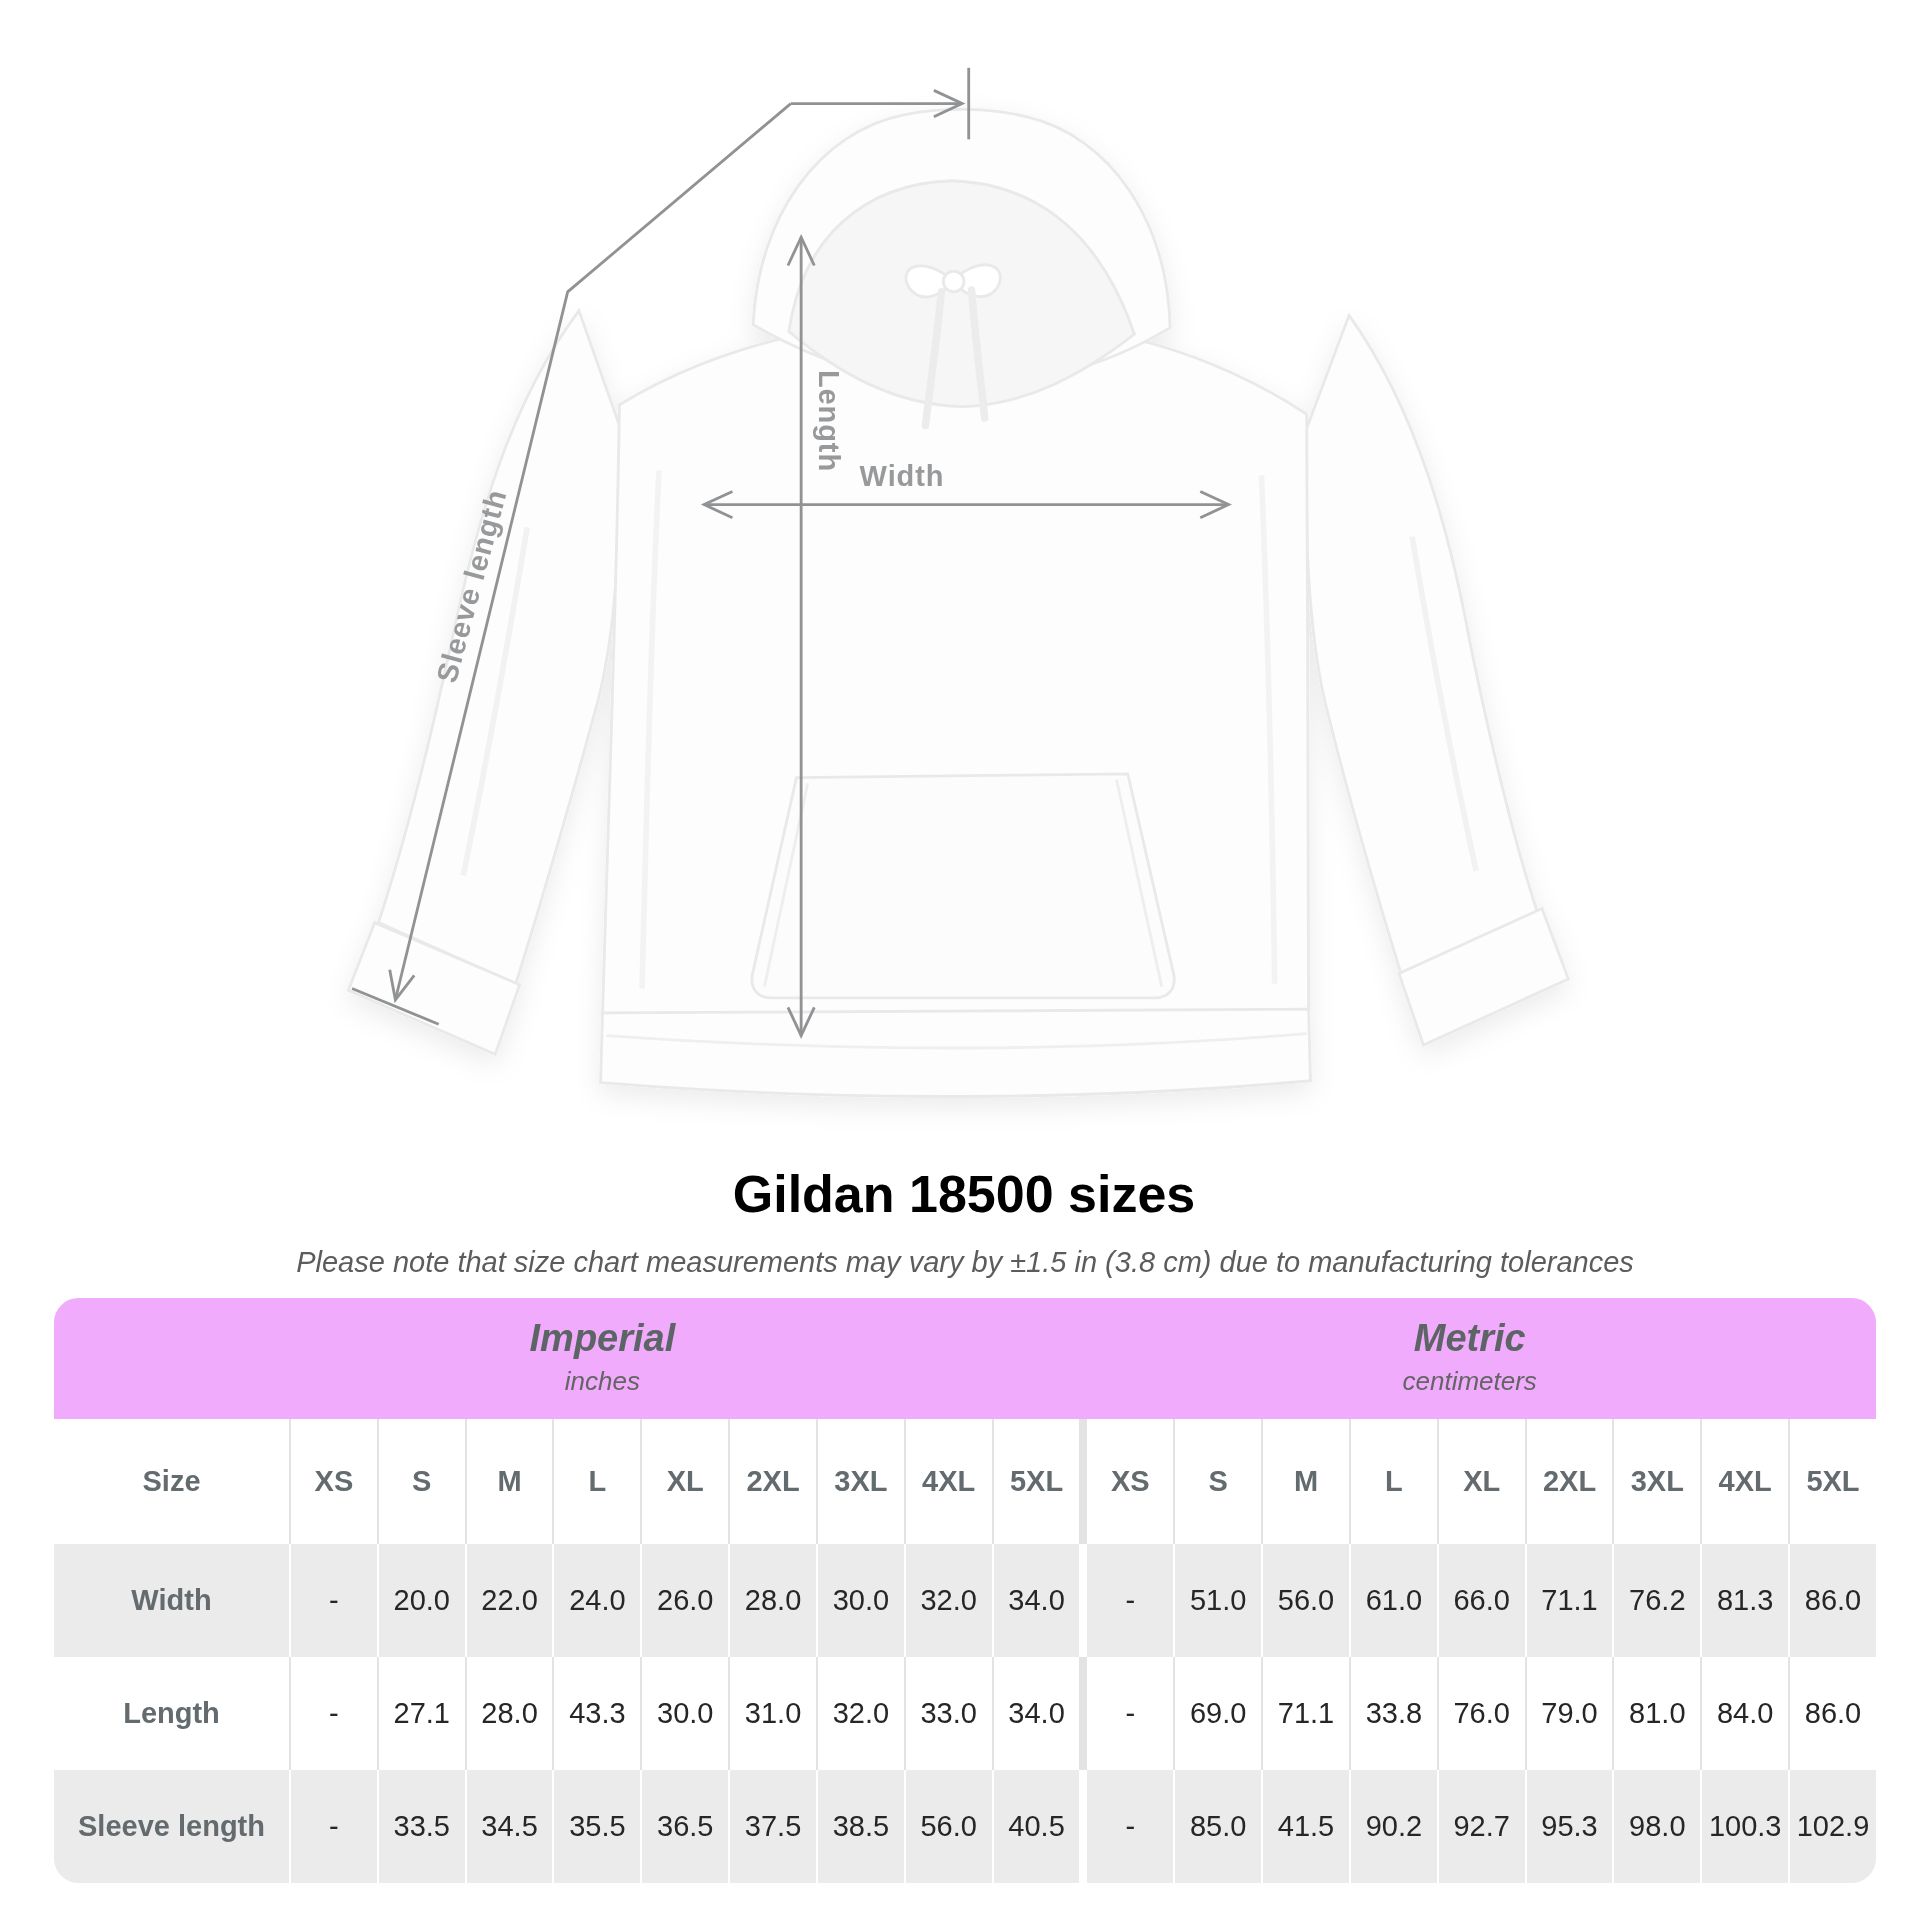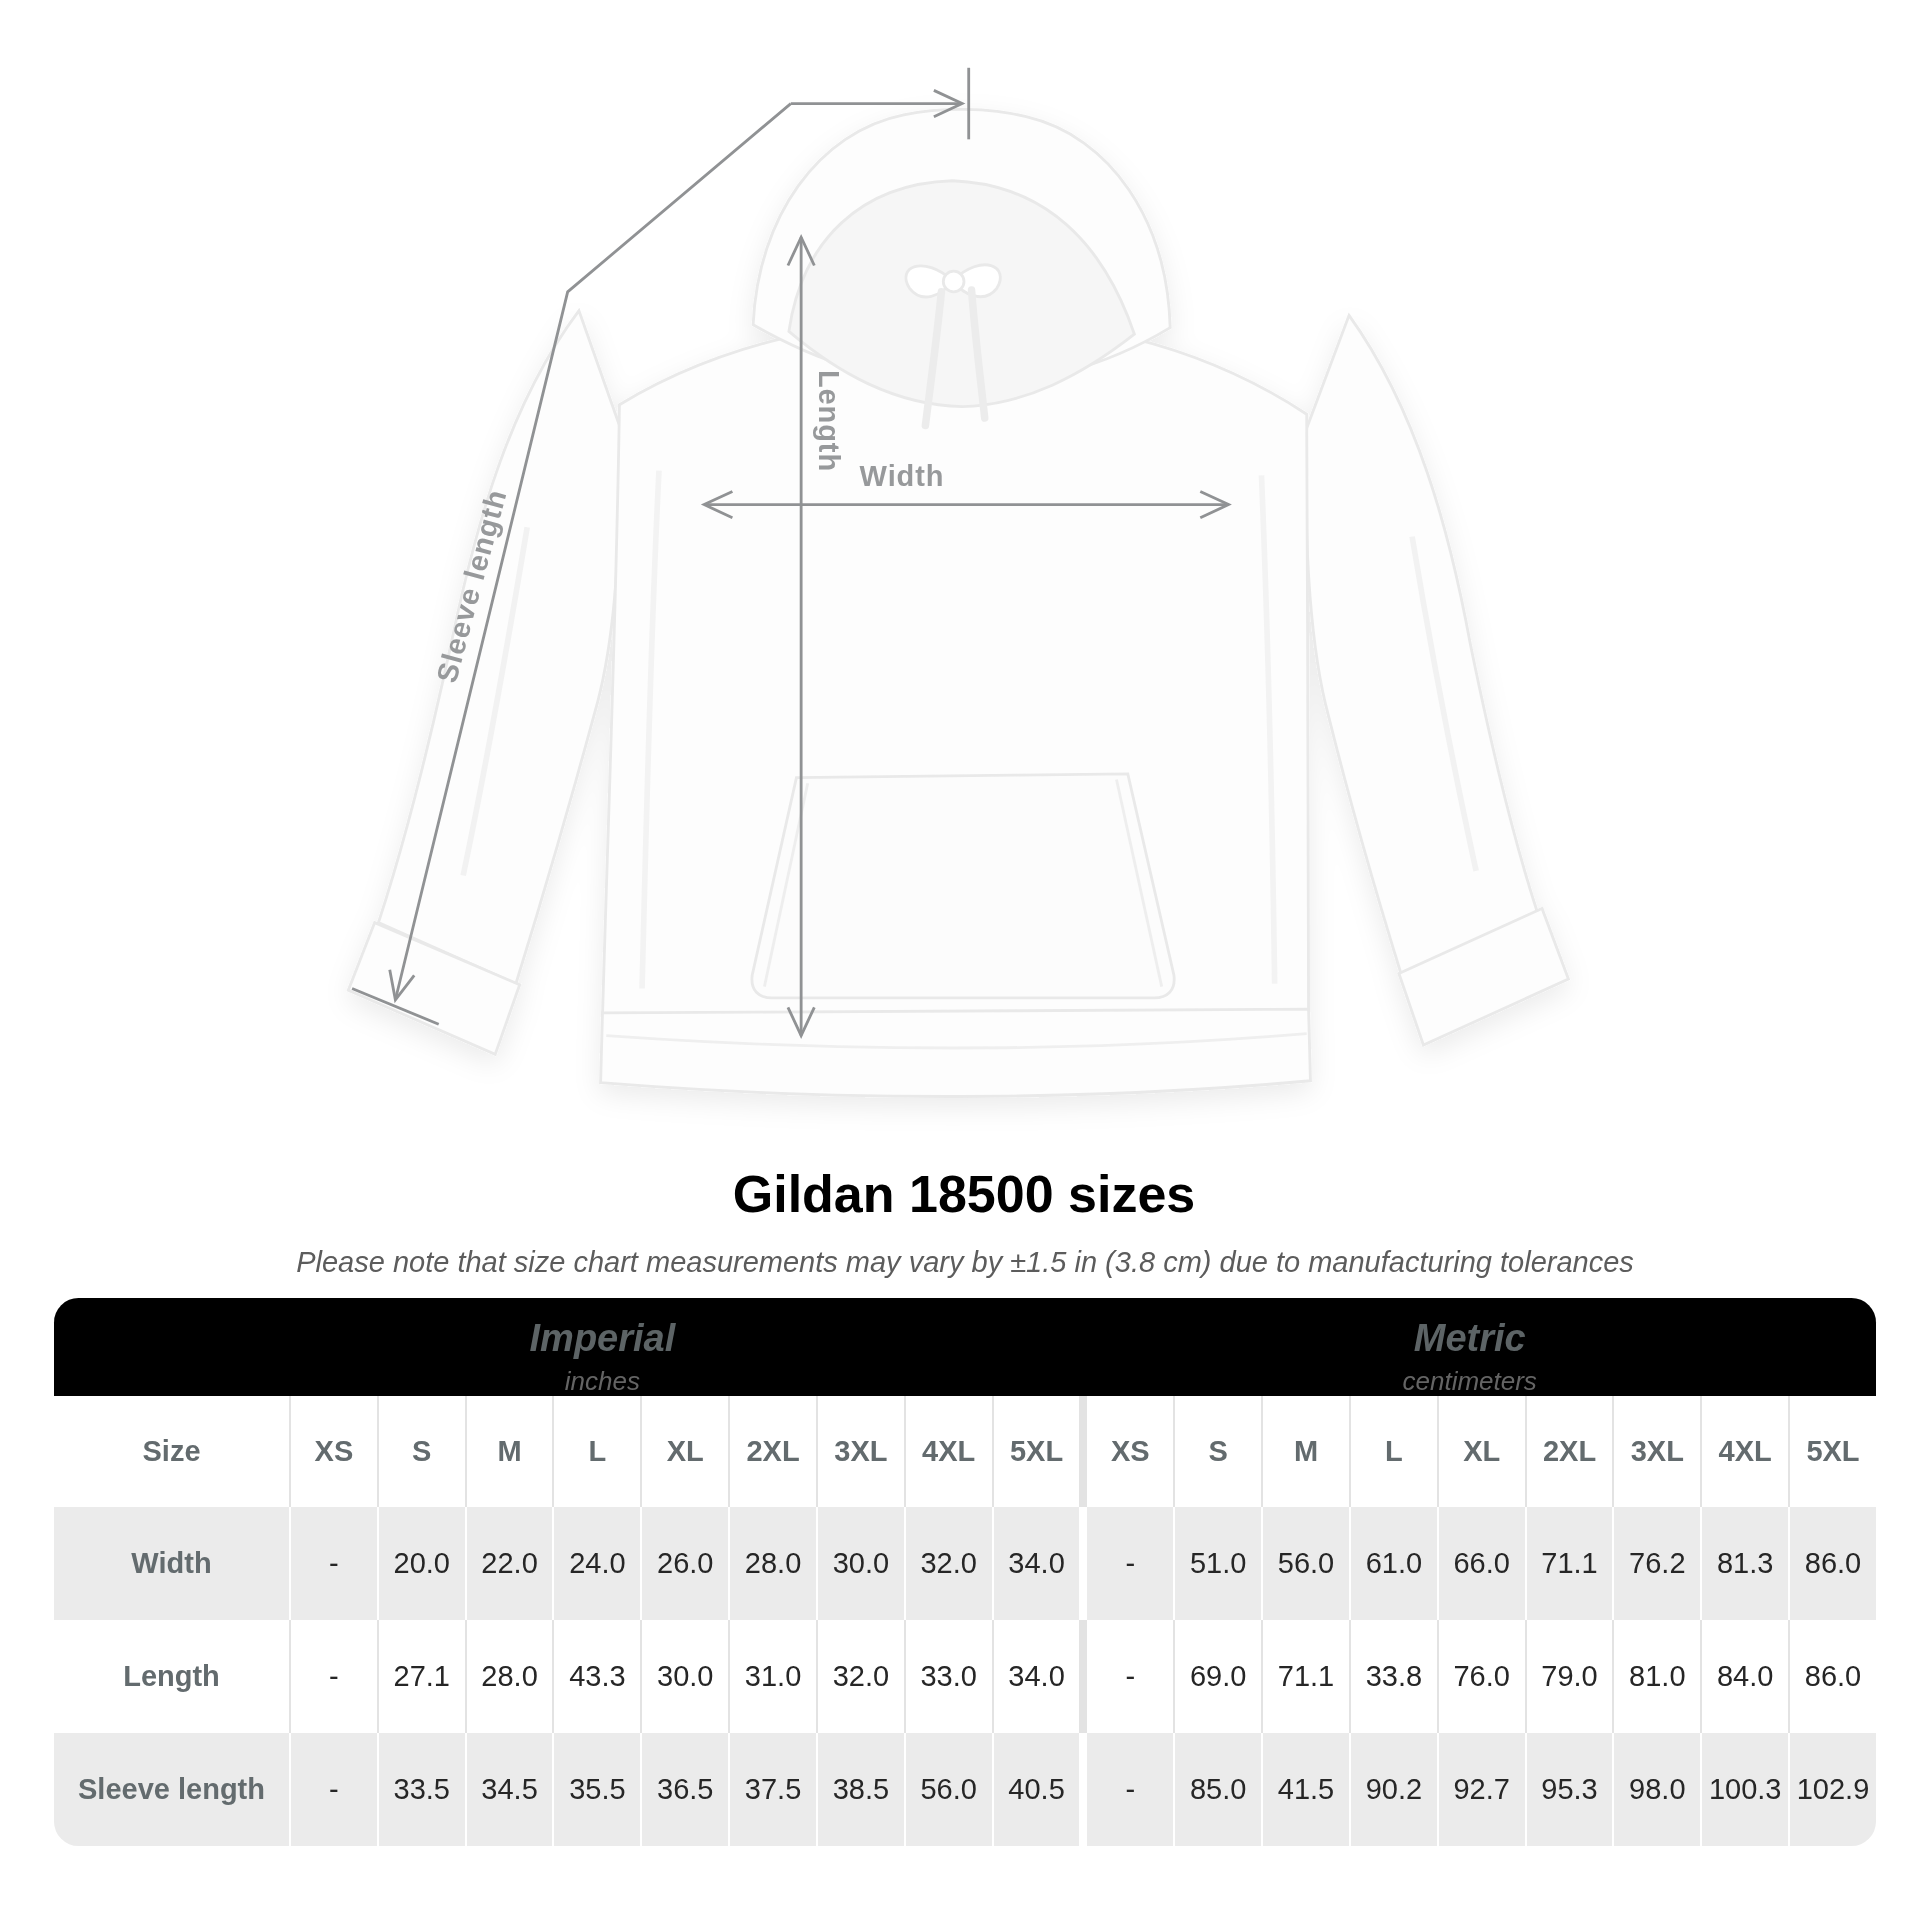--- a/index.html
+++ b/index.html
@@ -21,30 +21,30 @@
     position:absolute;left:0;top:1164px;width:100%;text-align:center;
     font-size:52px;font-weight:bold;color:#000000;margin:0;
   }
   .page-subtitle{
     position:absolute;left:0;top:1245px;width:100%;text-align:center;
     font-size:29px;font-style:italic;color:#5c5c5c;margin:1px;
   }
   
   .table-wrap{position:absolute;left:54px;top:1298px;width:1822px;}
   .band{
-    position:relative;height:98px;background:#000000;border-radius:24.5px 24.5px 0 0;
+    position:relative;height:121px;background:#f0abfc;border-radius:24.5px 24.5px 0 0;
   }
   .band-sec{position:absolute;top:17px;transform:translateX(-50%);text-align:center;}
   .band-sec.imperial{left:30.1%;}
   .band-sec.metric{left:77.7%;}
   .band-title{font-size:38px;font-weight:bold;font-style:italic;color:#5d6466;line-height:1.25;}
   .band-unit{font-size:26px;font-style:italic;color:#646464;line-height:1.45;}
   .grid{width:100%;}
   .row{display:flex;align-items:stretch;--sep:#e3e3e3;}
-  .row.size-row{background:#fff;height:111px;--sep:#e3e3e3;}
+  .row.size-row{background:#fff;height:125px;--sep:#e3e3e3;}
   .row.row-gray{background:#ebebeb;height:113px;--sep:#ffffff;}
   .row.row-white{background:#ffffff;height:113px;--sep:#e3e3e3;}
   .row.data-row:last-child{border-radius:0 0 24.5px 24.5px;overflow:hidden;}
   .cell{
     flex:1 1 0;box-sizing:border-box;display:flex;align-items:center;justify-content:center;
     font-size:29px;color:#262626;
   }
   .cell + .cell{border-left:2.8px solid var(--sep);}
   .cell.metric-first{border-left-width:8.5px;}
   .cell.label-cell{flex:0 0 235px;font-weight:bold;color:#636b6e;}

